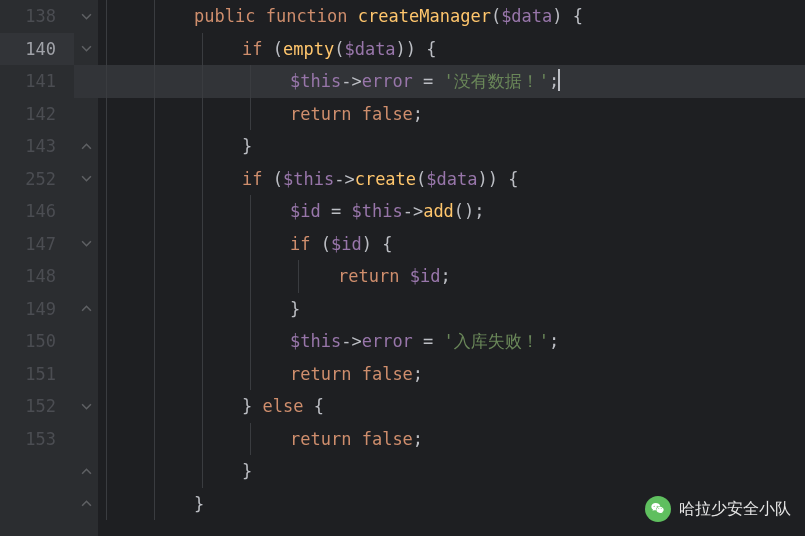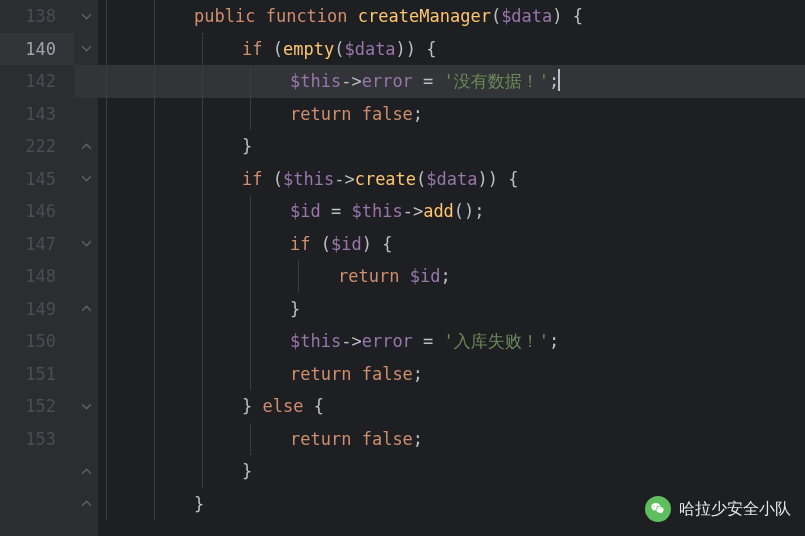--- a/index.html
+++ b/index.html
@@ -102,24 +102,24 @@
     position: absolute;
   }
 </style>
 </head>
 <body>
 
 <div class="editor">
   <div class="gutter" id="gutter">
       <div class="line">138</div>
       <div class="line hl">140</div>
+      <div class="line">141</div>
       <div class="line">142</div>
       <div class="line">143</div>
-      <div class="line">222</div>
-      <div class="line">145</div>
+      <div class="line">252</div>
       <div class="line">146</div>
       <div class="line">147</div>
       <div class="line">148</div>
       <div class="line">149</div>
       <div class="line">150</div>
       <div class="line">151</div>
       <div class="line">152</div>
       <div class="line">153</div>
     </div>
   <div class="fold-col" id="fold">

